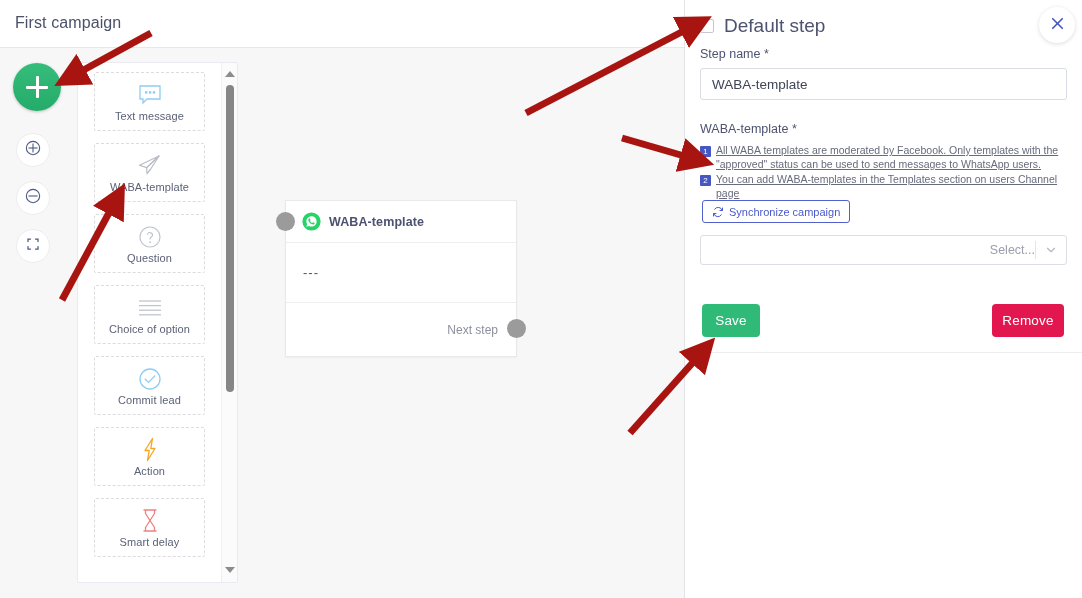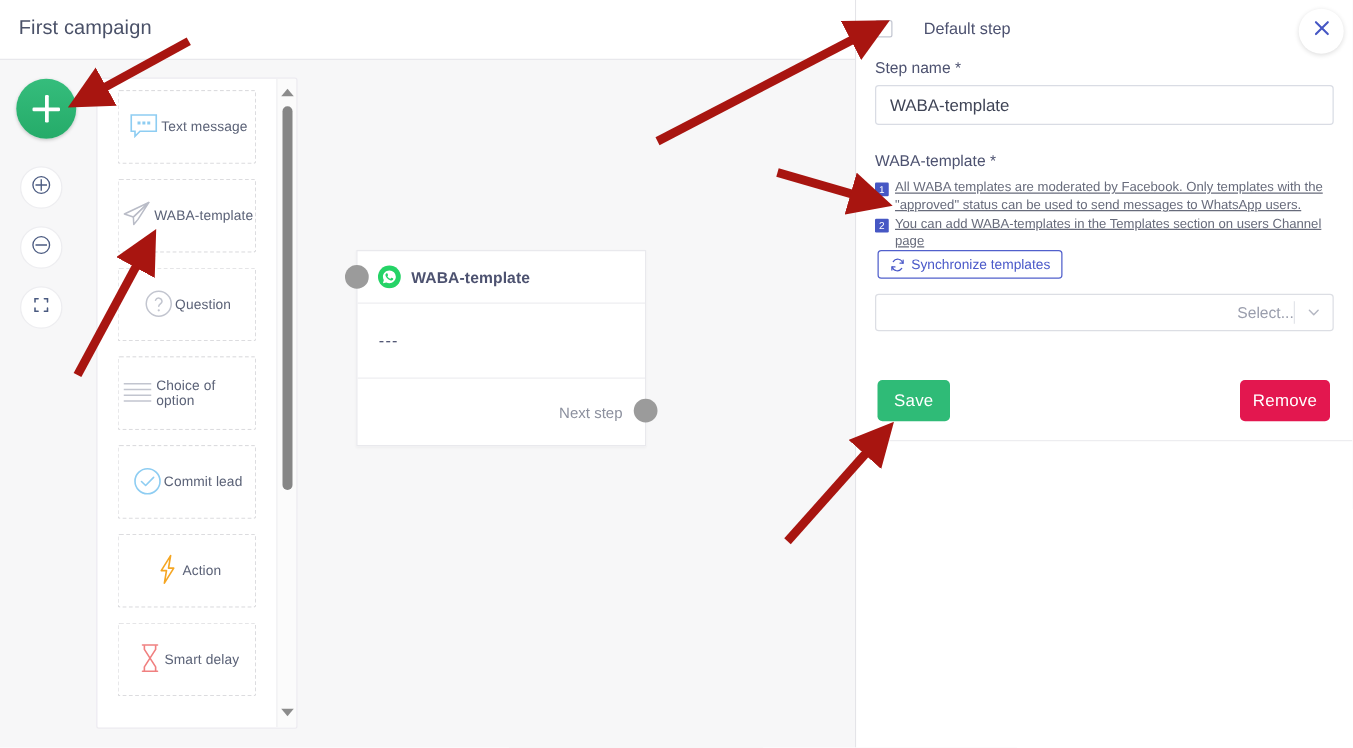--- a/index.html
+++ b/index.html
@@ -120,21 +120,21 @@
     padding: 9px 0 0 16px;
   }
   .palette-item {
     width: 111px;
     height: 59px;
     border: 1px dashed #dcdcdf;
     background: #fff;
     margin-bottom: 12px;
     box-sizing: border-box;
     display: flex;
-    flex-direction: row;
+    flex-direction: column;
     align-items: center;
     justify-content: center;
     cursor: grab;
     border-radius: 2px;
   }
   .palette-icon {
     height: 26px;
     display: flex;
     align-items: center;
     justify-content: center;
@@ -278,22 +278,22 @@
   .checkbox {
     width: 14px;
     height: 14px;
     border: 1px solid #c4c7d2;
     border-radius: 2px;
     background: #fff;
     box-sizing: border-box;
     cursor: pointer;
   }
   .checkbox-label {
-    margin-left: 25px;
-    font-size: 13px;
+    margin-left: 10px;
+    font-size: 19px;
     color: #4d5270;
   }
   .field-label {
     position: absolute;
     left: 15px;
     font-size: 12.5px;
     color: #4d5270;
   }
   .label-step-name { top: 47px; }
   .label-waba { top: 122px; }
@@ -631,21 +631,21 @@
 
   <div class="sync-btn">
     <span style="display:flex;">
       <svg width="12" height="12" viewBox="0 0 24 24" fill="none" stroke="#4a59c9" stroke-width="2" stroke-linecap="round" stroke-linejoin="round">
         <polyline points="21 4 21 9 16 9"></polyline>
         <path d="M20.5 9A8.5 8.5 0 0 0 5.2 6.5"></path>
         <polyline points="3 20 3 15 8 15"></polyline>
         <path d="M3.5 15a8.5 8.5 0 0 0 15.3 2.5"></path>
       </svg>
     </span>
-    <span>Synchronize templates</span>
+    <span>Synchronize campaign</span>
   </div>
 
   <svg class="arrows" viewBox="0 0 1082 598">
     <defs>
       <marker id="ah" markerWidth="5" markerHeight="5" refX="2.6" refY="2.5" orient="auto">
         <path d="M0,0 L5,2.5 L0,5 z" fill="#a81510"></path>
       </marker>
     </defs>
 
     <line x1="151" y1="33" x2="69" y2="78" stroke="#a81510" stroke-width="7" marker-end="url(#ah)"></line>

